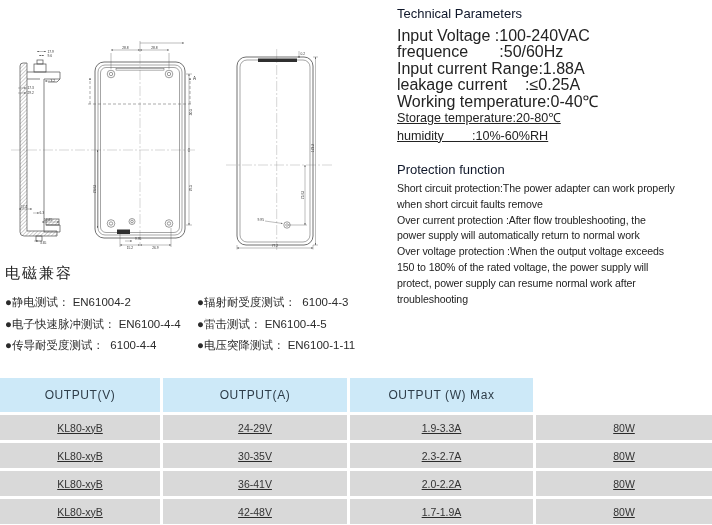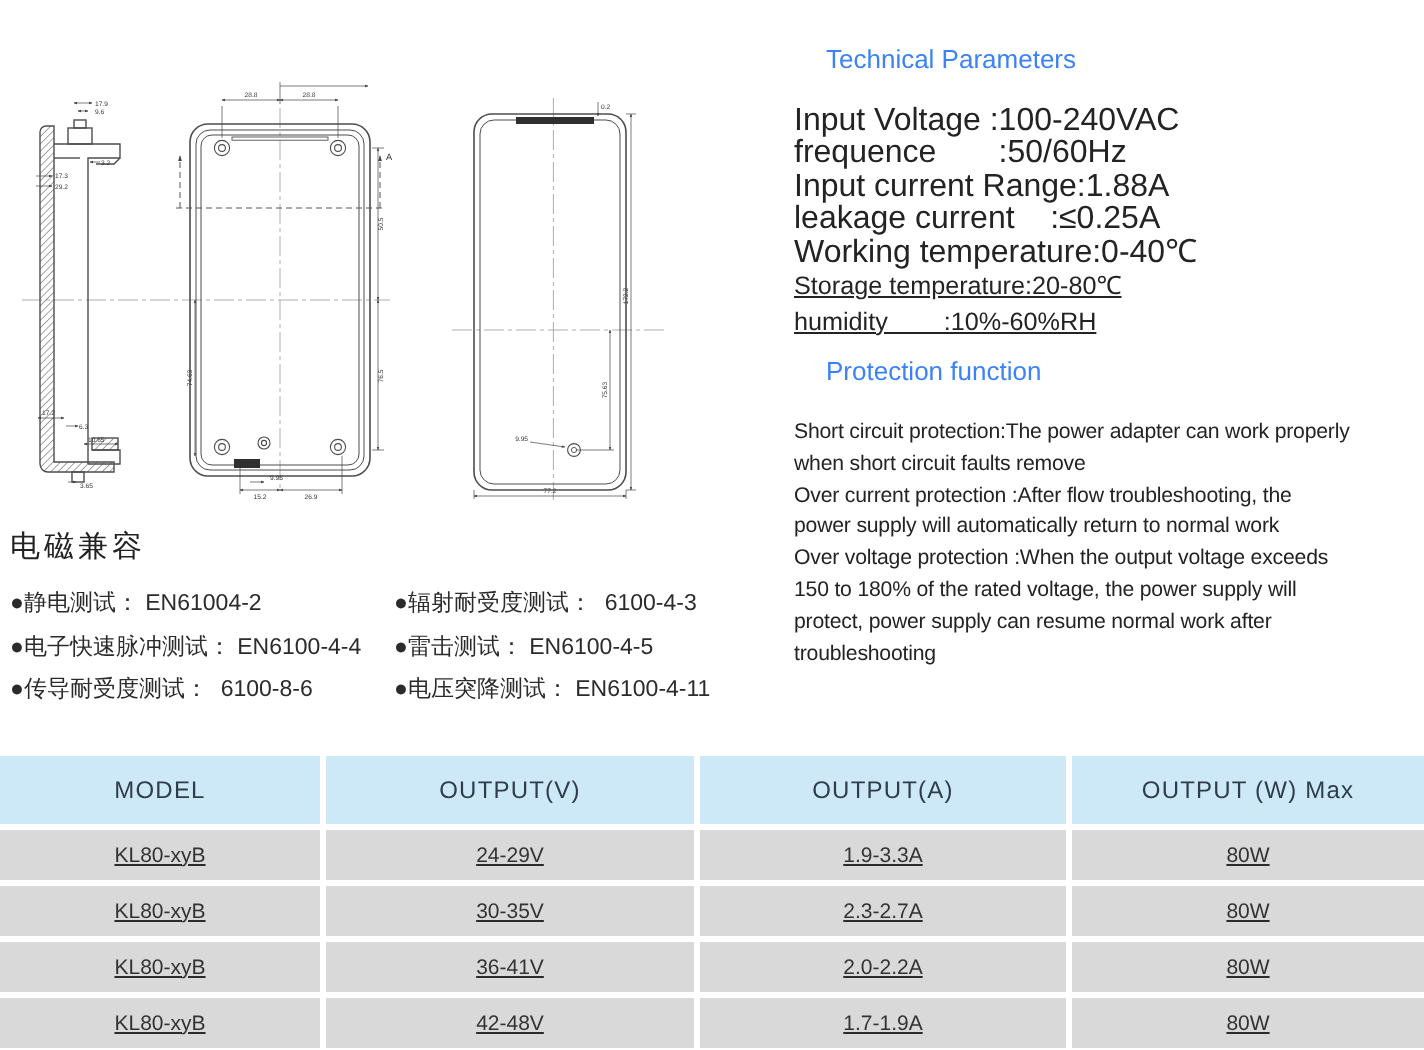--- a/index.html
+++ b/index.html
@@ -8,21 +8,21 @@
     font-family:"Liberation Sans",sans-serif;color:#2b2b2b;overflow:hidden;
   }
   .page{position:absolute;inset:0;}
 
   
   .drawings{position:absolute;left:8px;top:36px;}
   .dim{font-size:3.3px;fill:#333;}
   .secmark{font-size:4.6px;fill:#333;}
 
   
-  .sec-title{margin:16px;font-size:13px;font-weight:400;color:#3b82f6;line-height:14px;}
+  .sec-title{margin:0;font-size:13px;font-weight:400;color:#0f172a;line-height:14px;}
   .tech-params{position:absolute;left:397px;top:7px;width:315px;}
   .tp-lines{margin-top:7px;}
   .tp-line{font-size:16px;line-height:16.4px;white-space:pre;color:#232323;}
   .tp-line.lg{font-size:12.6px;line-height:17.6px;text-decoration:underline;}
   .protection{position:absolute;left:397px;top:163px;width:320px;}
   .pf-body{margin-top:4px;font-size:10.6px;line-height:15.8px;letter-spacing:-0.1px;white-space:pre-line;color:#232323;}
 
   
   .emc{position:absolute;left:5px;top:264px;width:388px;}
   .emc-title{margin:0;font-size:15px;font-weight:400;color:#222;letter-spacing:2px;}
@@ -202,33 +202,32 @@
 protect, power supply can resume normal work after
 troubleshooting</div>
   </section>
 
   <section class="emc">
     <h3 class="emc-title">电磁兼容</h3>
     <div class="emc-cols">
       <div class="emc-col left">
         <div class="emc-item">●静电测试： EN61004-2</div>
         <div class="emc-item">●电子快速脉冲测试： EN6100-4-4</div>
-        <div class="emc-item">●传导耐受度测试：  6100-8-6</div>
+        <div class="emc-item">●传导耐受度测试：  6100-4-4</div>
       </div>
       <div class="emc-col">
         <div class="emc-item">●辐射耐受度测试：  6100-4-3</div>
         <div class="emc-item">●雷击测试： EN6100-4-5</div>
-        <div class="emc-item">●电压突降测试： EN6100-4-11</div>
+        <div class="emc-item">●电压突降测试： EN6100-1-11</div>
       </div>
     </div>
   </section>
 
   <div class="spec-table">
     <div class="t-row head">
-      <div class="t-cell">MODEL</div>
       <div class="t-cell">OUTPUT(V)</div>
       <div class="t-cell">OUTPUT(A)</div>
       <div class="t-cell">OUTPUT (W) Max</div>
     </div>
     <div class="t-row data">
       <div class="t-cell">KL80-xyB</div>
       <div class="t-cell">24-29V</div>
       <div class="t-cell">1.9-3.3A</div>
       <div class="t-cell">80W</div>
     </div>

